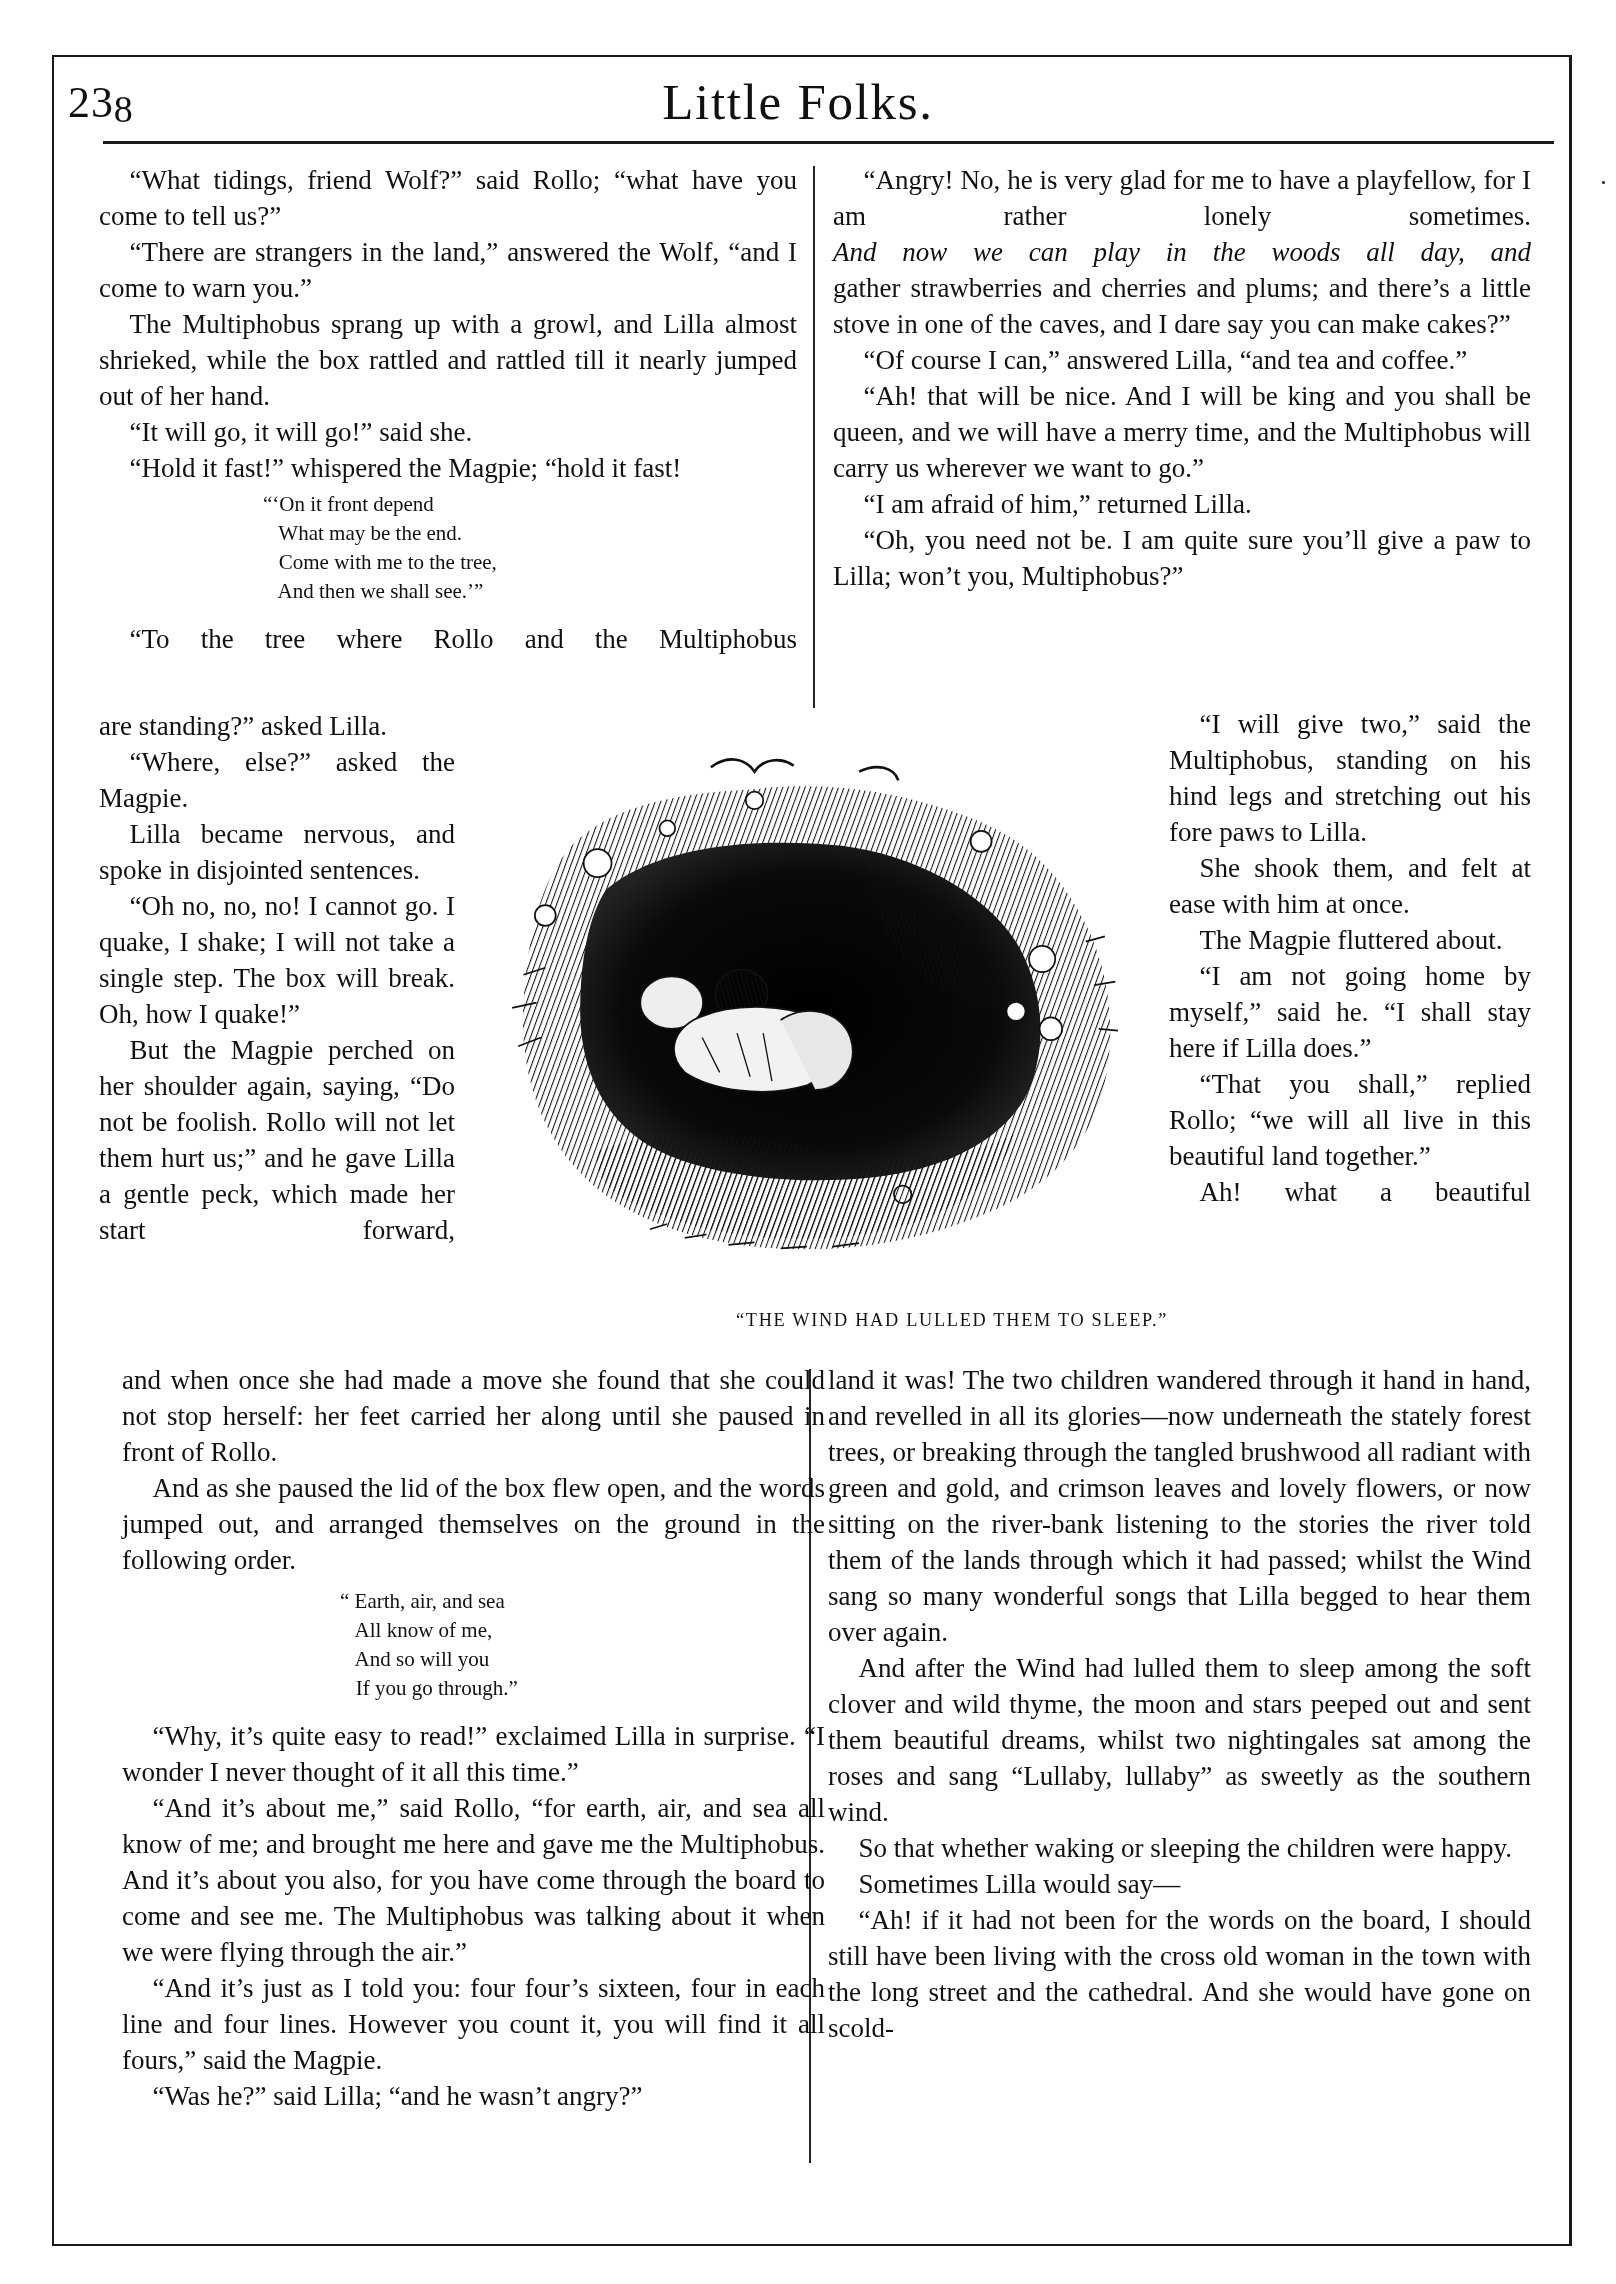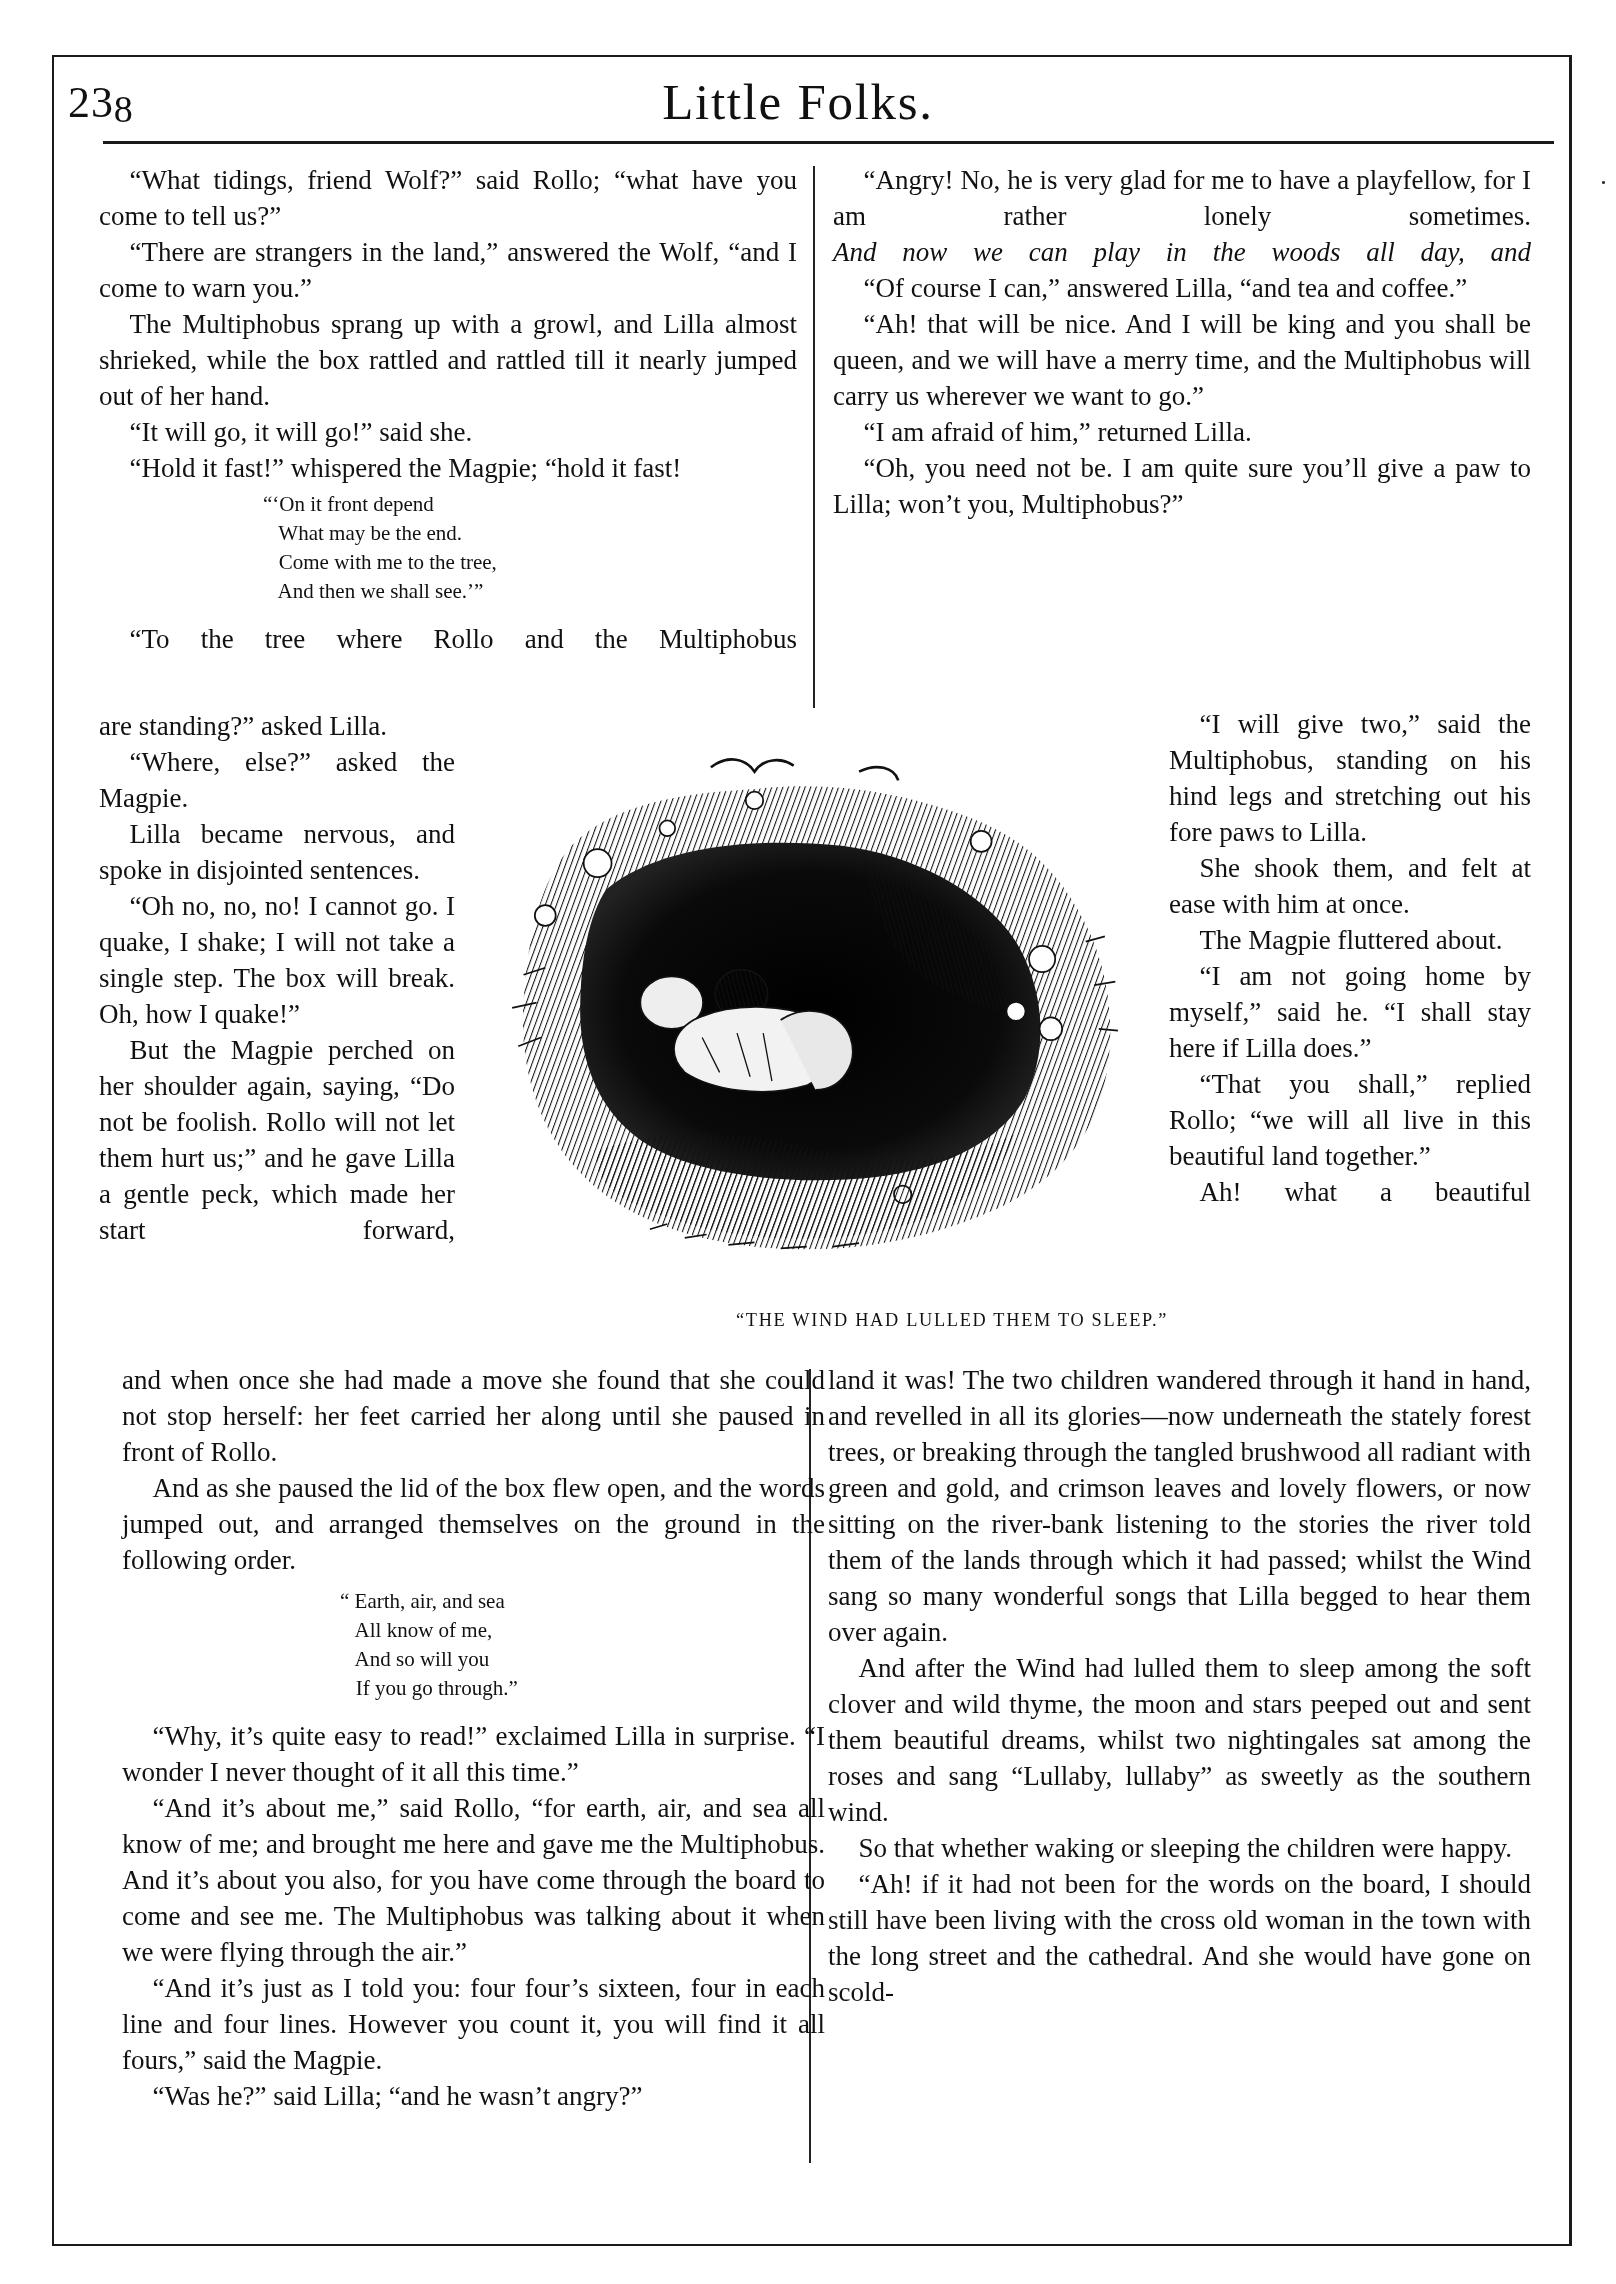--- a/index.html
+++ b/index.html
@@ -69,39 +69,41 @@
   </div>
   <p>“Why, it’s quite easy to read!” exclaimed Lilla in surprise. “I wonder I never thought of it all this time.”</p>
   <p>“And it’s about me,” said Rollo, “for earth, air, and sea all know of me; and brought me here and gave me the Multiphobus. And it’s about you also, for you have come through the board to come and see me. The Multiphobus was talking about it when we were flying through the air.”</p>
   <p>“And it’s just as I told you: four four’s sixteen, four in each line and four lines. However you count it, you will find it all fours,” said the Magpie.</p>
   <p>“Was he?” said Lilla; “and he wasn’t angry?”</p>
 </div>
 
 <div class="col" style="left:833px; top:162px; width:698px;">
   <p class="just">“Angry! No, he is very glad for me to have a playfellow, for I am rather lonely sometimes.</p>
   <p class="noind just ital">And now we can play in the woods all day, and</p>
+  <p class="noind">gather strawberries and cherries and plums; and there’s a little stove in one of the caves, and I dare say you can make cakes?”</p>
   <p>“Of course I can,” answered Lilla, “and tea and coffee.”</p>
   <p>“Ah! that will be nice. And I will be king and you shall be queen, and we will have a merry time, and the Multiphobus will carry us wherever we want to go.”</p>
   <p>“I am afraid of him,” returned Lilla.</p>
   <p>“Oh, you need not be. I am quite sure you’ll give a paw to Lilla; won’t you, Multiphobus?”</p>
 </div>
 
 <div class="col" style="left:1169px; top:706px; width:362px;">
   <p>“I will give two,” said the Multiphobus, standing on his hind legs and stretching out his fore paws to Lilla.</p>
   <p>She shook them, and felt at ease with him at once.</p>
   <p>The Magpie fluttered about.</p>
   <p>“I am not going home by myself,” said he. “I shall stay here if Lilla does.”</p>
   <p>“That you shall,” replied Rollo; “we will all live in this beautiful land together.”</p>
   <p class="just">Ah! what a beautiful</p>
 </div>
 
 <div class="col" style="left:828px; top:1362px; width:703px;">
   <p class="noind">land it was! The two children wandered through it hand in hand, and revelled in all its glories—now underneath the stately forest trees, or breaking through the tangled brushwood all radiant with green and gold, and crimson leaves and lovely flowers, or now sitting on the river-bank listening to the stories the river told them of the lands through which it had passed; whilst the Wind sang so many wonderful songs that Lilla begged to hear them over again.</p>
   <p>And after the Wind had lulled them to sleep among the soft clover and wild thyme, the moon and stars peeped out and sent them beautiful dreams, whilst two nightingales sat among the roses and sang “Lullaby, lullaby” as sweetly as the southern wind.</p>
   <p>So that whether waking or sleeping the children were happy.</p>
+  <p>Sometimes Lilla would say—</p>
   <p class="just">“Ah! if it had not been for the words on the board, I should still have been living with the cross old woman in the town with the long street and the cathedral. And she would have gone on scold-</p>
 </div>
 
 <svg class="illus" viewBox="0 0 740 610" xmlns="http://www.w3.org/2000/svg">
   <defs>
     <pattern id="hatch" width="6" height="6" patternUnits="userSpaceOnUse" patternTransform="rotate(20)">
       <line x1="0" y1="0" x2="0" y2="6" stroke="#111" stroke-width="2.4"></line>
     </pattern>
     <pattern id="hatch2" width="5" height="5" patternUnits="userSpaceOnUse" patternTransform="rotate(-15)">
       <line x1="0" y1="0" x2="0" y2="5" stroke="#111" stroke-width="1.6"></line>

